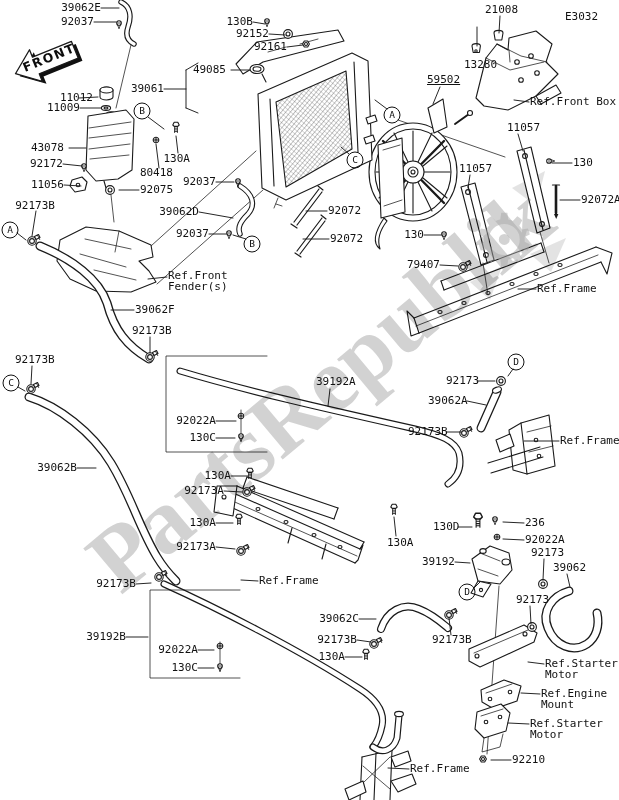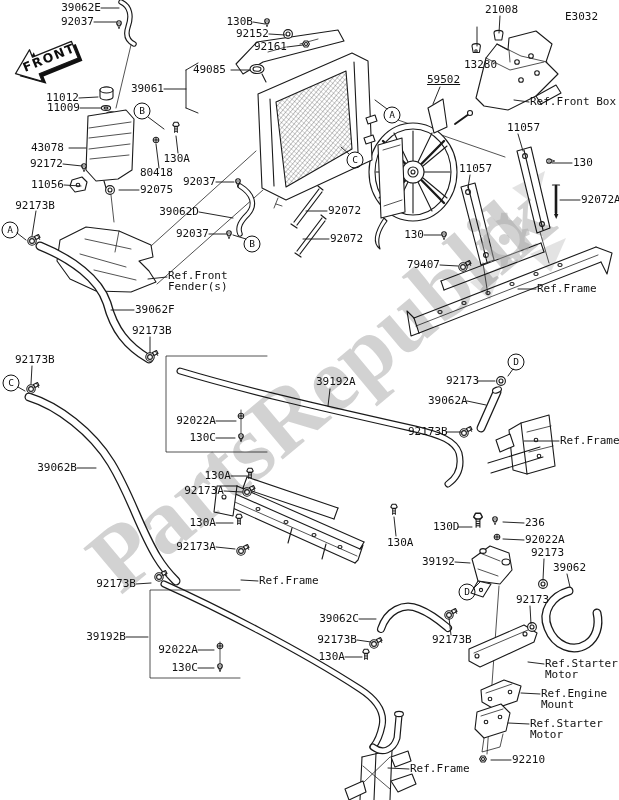--- a/index.html
+++ b/index.html
@@ -443,21 +443,21 @@
       <div class="lbl r" style="left: 94px; top: 22px;">92037</div>
       <div class="lbl r" style="left: 253px; top: 22px;">130B</div>
       <div class="lbl r" style="left: 269px; top: 34px;">92152</div>
       <div class="lbl r" style="left: 287px; top: 47px;">92161</div>
       <div class="lbl l" style="left: 485px; top: 10px;">21008</div>
       <div class="lbl l" style="left: 464px; top: 21px; margin-top: 44px;">13280</div>
       <div class="lbl l" style="left: 565px; top: 17px;">E3032</div>
       <div class="lbl r" style="left: 226px; top: 70px;">49085</div>
       <div class="lbl r" style="left: 164px; top: 89px;">39061</div>
       <div class="lbl l" style="left: 427px; top: 80px; text-decoration: underline;">59502</div>
-      <div class="lbl r" style="left: 79px; top: 98px;">11012</div>
+      <div class="lbl r" style="left: 93px; top: 98px;">11012</div>
       <div class="lbl l" style="left: 530px; top: 102px;">Ref.Front Box</div>
       <div class="lbl r" style="left: 80px; top: 108px;">11009</div>
       <div class="lbl l" style="left: 507px; top: 128px;">11057</div>
       <div class="lbl r" style="left: 64px; top: 148px;">43078</div>
       <div class="lbl r" style="left: 190px; top: 159px;">130A</div>
       <div class="lbl l" style="left: 573px; top: 163px;">130</div>
       <div class="lbl r" style="left: 63px; top: 164px;">92172</div>
       <div class="lbl l" style="left: 459px; top: 169px;">11057</div>
       <div class="lbl r" style="left: 173px; top: 173px;">80418</div>
       <div class="lbl r" style="left: 216px; top: 182px;">92037</div>

